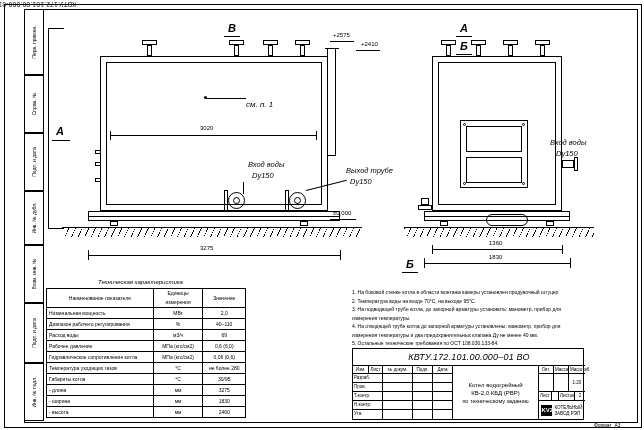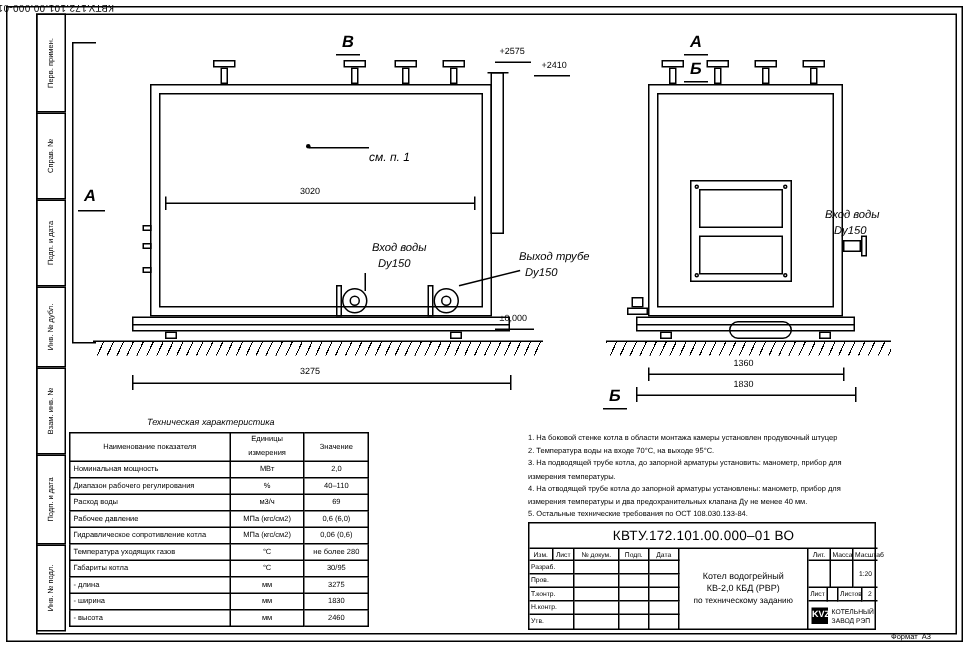--- a/index.html
+++ b/index.html
@@ -261,21 +261,21 @@
   <div class="notes">
     <div>1. На боковой стенке котла в области монтажа камеры установлен продувочный штуцер</div>
     <div>2. Температура воды на входе 70°С, на выходе 95°С.</div>
     <div>3. На подводящей трубе котла, до запорной арматуры установить: манометр, прибор для измерения температуры.</div>
     <div>4. На отводящей трубе котла до запорной арматуры установлены: манометр, прибор для измерения температуры и два предохранительных клапана Ду не менее 40 мм.</div>
     <div>5. Остальные технические требования по ОСТ 108.030.133-84.</div>
   </div>
 
   <div class="stamp">
 
-    <div style="position:absolute;left:0;top:0;width:232px;height:17px;border-bottom:1.2px solid #000;box-sizing:border-box;display:flex;align-items:center;justify-content:center;">
+    <div style="position:absolute;left:0;top:0;width:232px;height:17px;border-bottom:1.2px solid #000;box-sizing:border-box;display:flex;align-items:center;justify-content:center;font-style:italic;">
       <span style="font-size:9px;letter-spacing:.2px;">КВТУ.172.101.00.000–01 ВО</span>
     </div>
 
     <div class="scell" style="left:0;top:17px;width:16px;height:8px;text-align:center;">Изм.</div>
     <div class="scell" style="left:16px;top:17px;width:14px;height:8px;text-align:center;">Лист</div>
     <div class="scell" style="left:30px;top:17px;width:30px;height:8px;text-align:center;">№ докум.</div>
     <div class="scell" style="left:60px;top:17px;width:20px;height:8px;text-align:center;">Подп.</div>
     <div class="scell" style="left:80px;top:17px;width:20px;height:8px;text-align:center;">Дата</div>
 
     <div class="scell" style="left:0;top:25px;width:30px;height:9px;">Разраб.</div>

